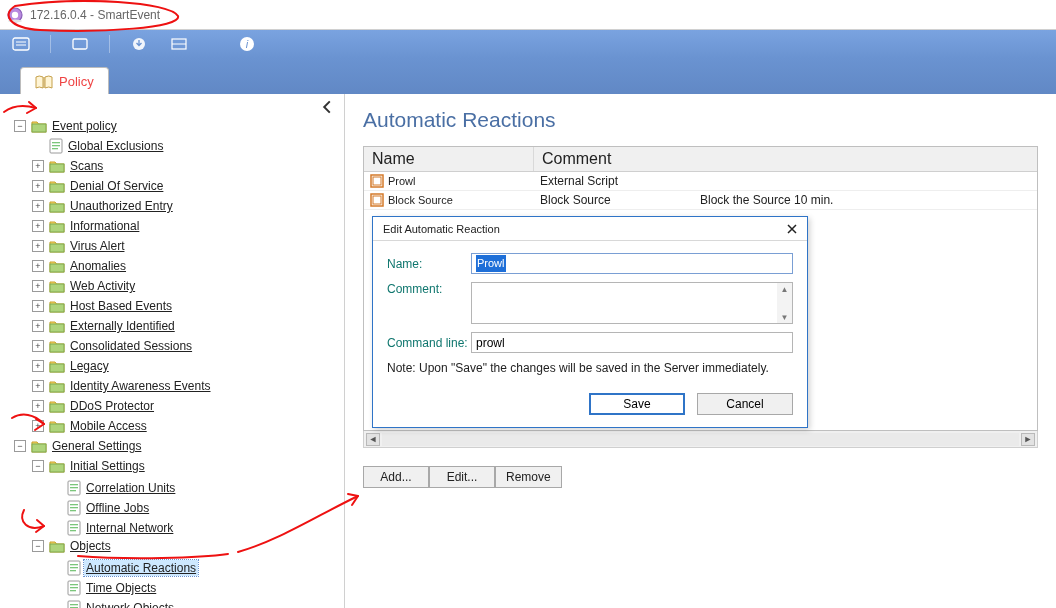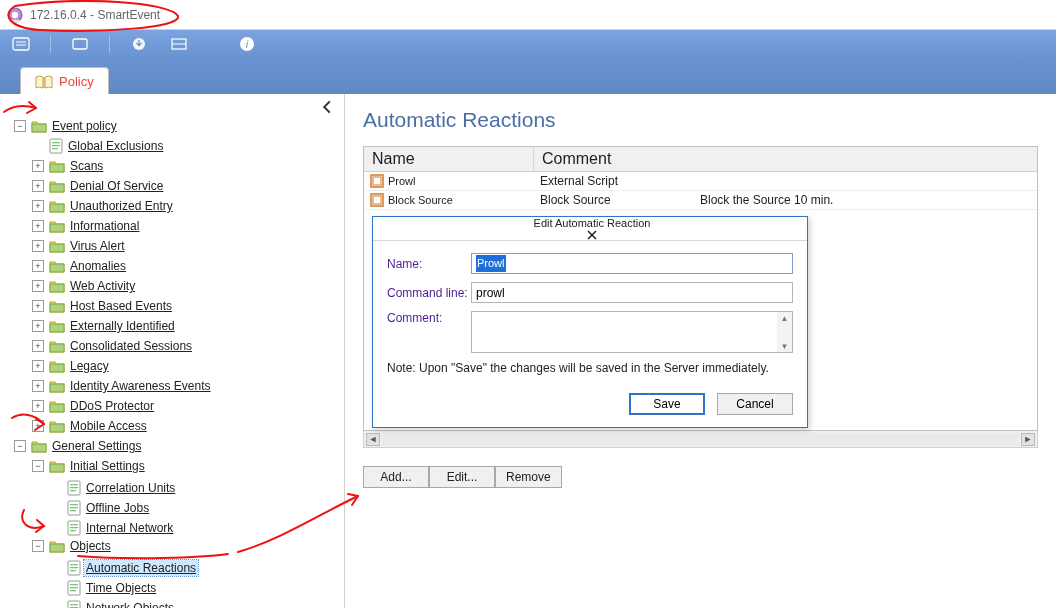--- a/index.html
+++ b/index.html
@@ -60,36 +60,36 @@
 
   .hscroll { height:17px; background:#f0f0f0; border:1px solid #cfcfcf; border-top:none; display:flex; align-items:center; justify-content:space-between; padding:0 2px; }
   .hscroll .arrow { width:14px; height:13px; background:#e2e2e2; border:1px solid #b9b9b9; display:flex; align-items:center; justify-content:center; font-size:9px; color:#555; }
   .hscroll .track { flex:1; margin:0 2px; height:13px; background:#eaeaea; }
 
   .btn-row { margin-top:18px; display:flex; }
   .btn { min-width:66px; height:22px; background:#f0f0f0; border:1px solid #a8a8a8; padding:0 10px; display:flex; align-items:center; justify-content:center; font-size:12px; color:#222; cursor:pointer; }
 
   
   .dialog { position:absolute; left:372px; top:216px; width:436px; background:#fff; border:1px solid #2f74c7; box-shadow: 2px 2px 6px rgba(0,0,0,0.18); z-index:50; }
-  .dialog-title { height:24px; background:#fff; border-bottom:1px solid #d8d8d8; display:flex; align-items:center; justify-content:space-between; padding:0 6px 0 10px; font-size:12px; color:#222;flex-direction:column; }
+  .dialog-title { height:24px; background:#fff; border-bottom:1px solid #d8d8d8; display:flex; align-items:center; justify-content:space-between; padding:0 6px 0 10px; font-size:12px; color:#222; }
   .dialog-close { width:18px; height:18px; display:flex; align-items:center; justify-content:center; cursor:pointer; }
   .dialog-body { padding:12px 14px 6px 14px; }
   .form-row { display:flex; align-items:center; margin-bottom:8px; }
   .form-row.top { align-items:flex-start; }
-  .form-label { width:84px; font-size:12px; color:#4c1d95; }
+  .form-label { width:84px; font-size:12px; color:#0f766e; }
   .form-input { flex:1; height:21px; border:1px solid #7a9fd4; padding:1px 4px; font-size:12px; }
   .form-input.plain { border:1px solid #b5b5b5; }
   .form-text { flex:1; height:42px; border:1px solid #b5b5b5; padding:2px 4px; font-size:12px; resize:none; }
   .sel { background:#1e6fd8; color:#fff; padding:0 1px; }
   .form-input .sel { display:inline-block; line-height:17px; }
   .scroll-arrows { width:16px; display:flex; flex-direction:column; justify-content:space-between; height:42px; margin-left:-1px; border:1px solid #b5b5b5; border-left:none; background:#f3f3f3; }
   .scroll-arrows span { display:flex; align-items:center; justify-content:center; font-size:8px; color:#777; height:12px; }
   .dialog-note { font-size:12px; color:#222; margin:8px 0 12px 0; }
   .dialog-buttons { display:flex; justify-content:flex-end; gap:12px; padding: 0 14px 12px 14px; }
-  .dlg-btn { width:76px; height:22px; border:1px solid #a8a8a8; background:#f0f0f0; font-size:12px; cursor:pointer; display:flex; align-items:center; justify-content:center; }
+  .dlg-btn { width:96px; height:22px; border:1px solid #a8a8a8; background:#f0f0f0; font-size:12px; cursor:pointer; display:flex; align-items:center; justify-content:center; }
   .dlg-btn.primary { border:2px solid #2f74c7; background:#fff; }
 
   
   .annot { position:absolute; left:0; top:0; width:1056px; height:608px; pointer-events:none; z-index:100; }
 </style>
 </head>
 <body>
 
 <div class="titlebar">
   <span class="app-icon">
@@ -497,31 +497,31 @@
       <svg width="12" height="12" viewBox="0 0 12 12">
           <path d="M2 2 L10 10 M10 2 L2 10" stroke="#222" stroke-width="1.5"></path>
         </svg>
     </span>
   </div>
   <div class="dialog-body">
     <div class="form-row">
       <span class="form-label">Name:</span>
       <div class="form-input"><span class="sel">Prowl</span></div>
     </div>
-    <div class="form-row">
-      <span class="form-label">Command line:</span>
-      <input class="form-input plain" value="prowl" style="">
-    </div>
     <div class="form-row top">
       <span class="form-label">Comment:</span>
       <textarea class="form-text" style=""></textarea>
       <div class="scroll-arrows">
           <span>▲</span>
           <span>▼</span>
         </div>
+    </div>
+    <div class="form-row">
+      <span class="form-label">Command line:</span>
+      <input class="form-input plain" value="prowl" style="">
     </div>
     <div class="dialog-note">Note:  Upon "Save" the changes will be saved in the Server immediately.</div>
   </div>
   <div class="dialog-buttons">
     <div class="dlg-btn primary">Save</div>
     <div class="dlg-btn">Cancel</div>
   </div>
 </div>
 
 <svg class="annot" viewBox="0 0 1056 608">

